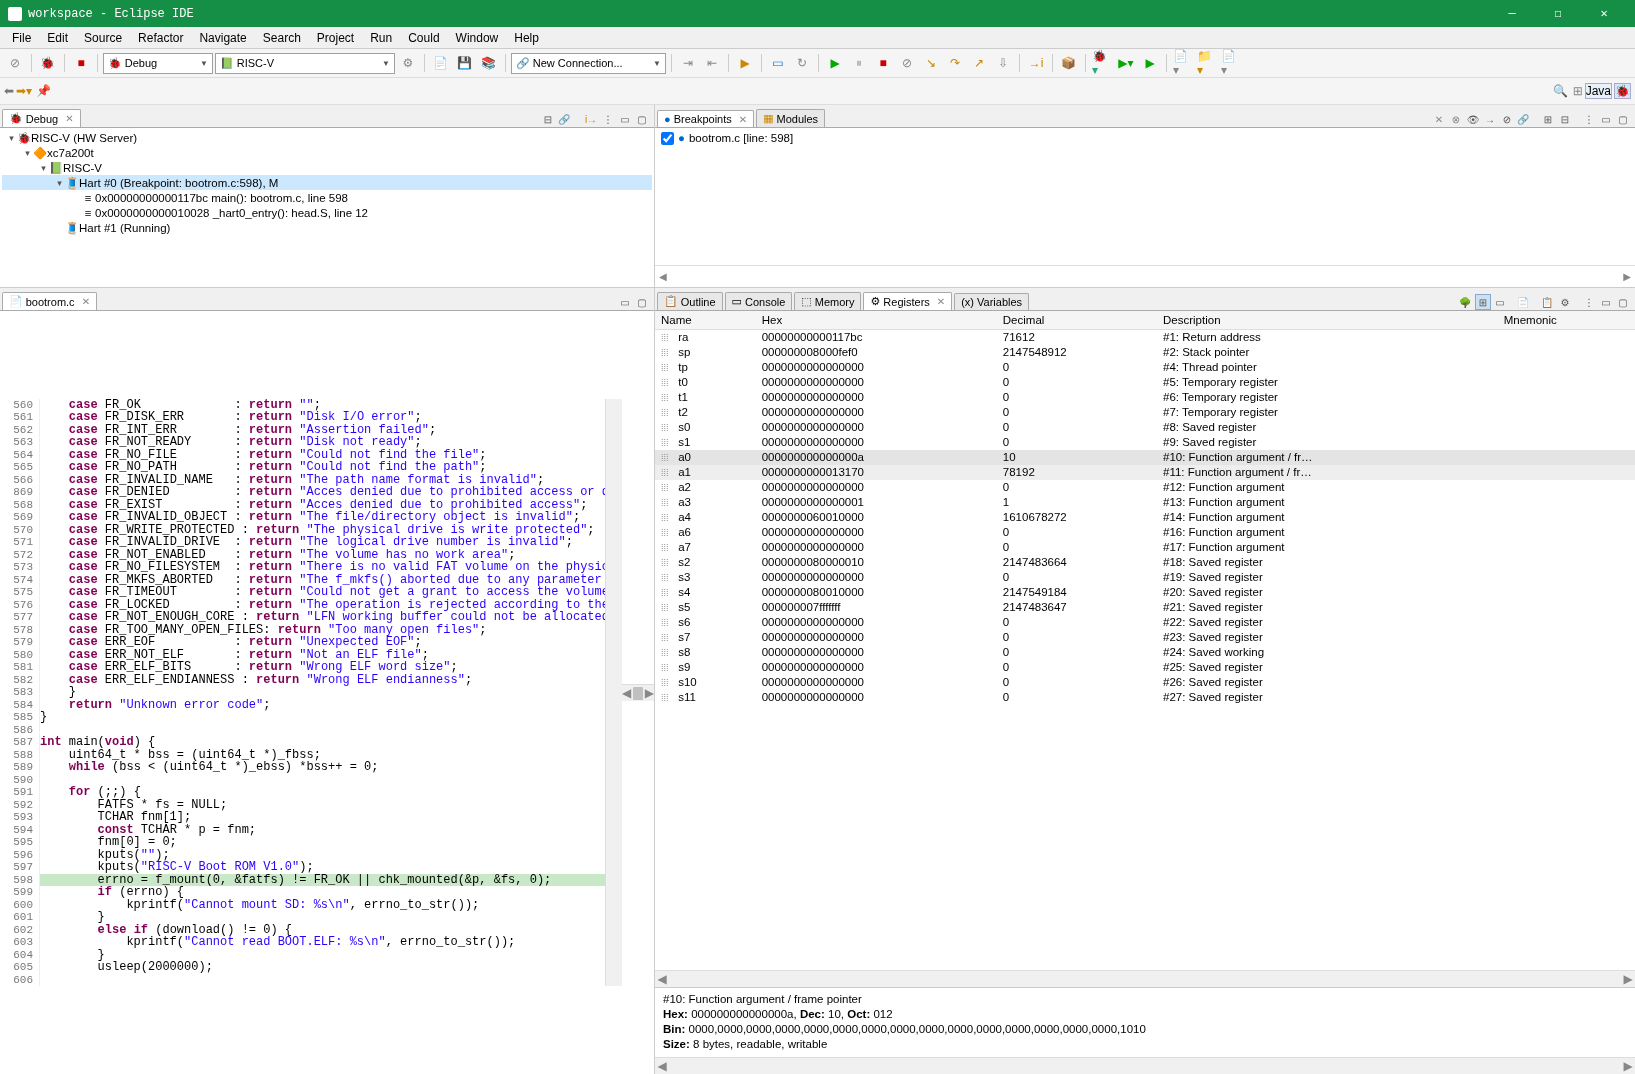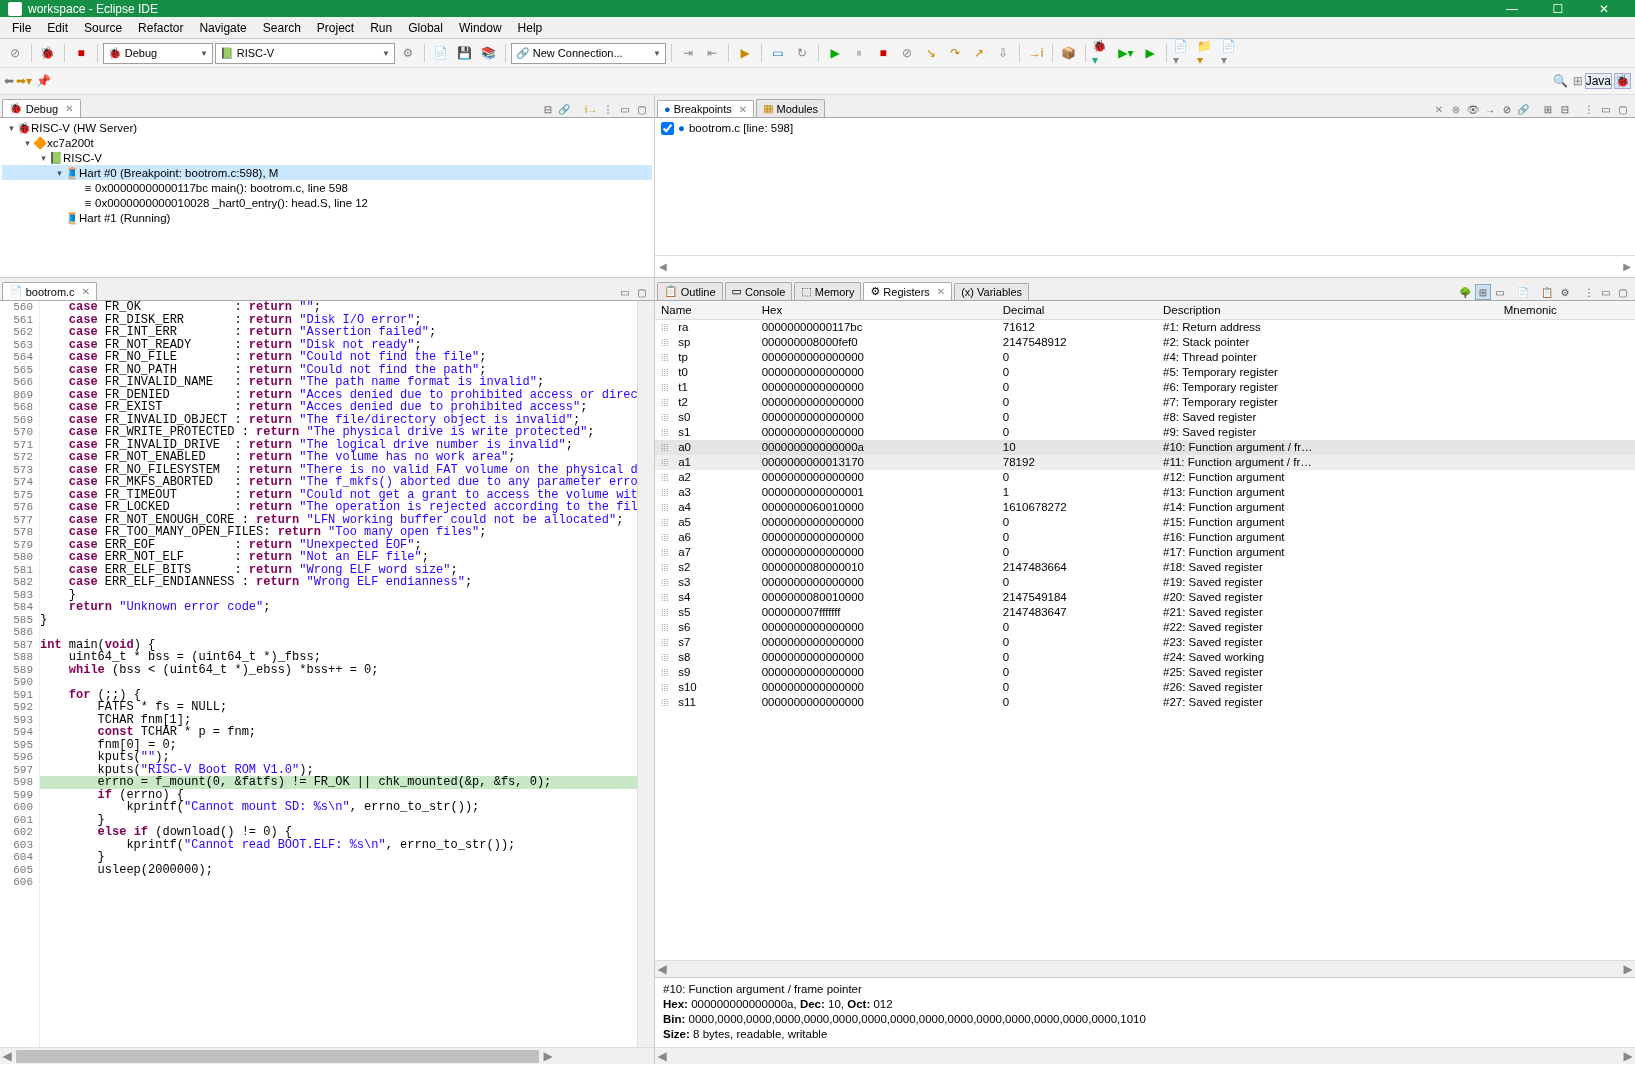--- a/index.html
+++ b/index.html
@@ -1,19 +1,19 @@
 <!DOCTYPE html>
 <html><head>
 <meta charset="utf-8">
 <style>
 * { box-sizing: border-box; margin: 0; padding: 0; }
 body { font-family: "Segoe UI", Tahoma, sans-serif; font-size: 12px; background: #fff; color: #000; overflow: hidden; width: 1635px; height: 1074px; }
 
 
-.titlebar { background: #168f46; height: 17px; display: flex; align-items: center; padding: 0 8px; color: #fff; font-size: 12px; }
+.titlebar { background: #168f46; height: 27px; display: flex; align-items: center; padding: 0 8px; color: #fff; font-size: 12px; font-family: Liberation Mono, monospace; }
 .titlebar .icon { width: 14px; height: 14px; background: #fff; border-radius: 2px; margin-right: 6px; }
 .titlebar .spacer { flex: 1; }
 .titlebar .winbtn { width: 46px; height: 27px; display: flex; align-items: center; justify-content: center; color: #fff; }
 
 
 .menubar { background: #f0f0f0; height: 22px; display: flex; align-items: center; padding: 0 4px; border-bottom: 1px solid #ccc; }
 .menubar .item { padding: 2px 8px; cursor: default; }
 
 
 .toolbar { background: #f5f5f5; height: 29px; display: flex; align-items: center; gap: 2px; padding: 0 4px; border-bottom: 1px solid #ddd; }
@@ -39,21 +39,21 @@
 
 
 .debug-panel { height: 160px; overflow: auto; background: #fff; font-size: 11.5px; border-bottom: 1px solid #ccc; }
 .tree { padding: 2px; }
 .tree-item { display: flex; align-items: center; height: 15px; white-space: nowrap; }
 .tree-item .exp { width: 11px; text-align: center; font-size: 9px; color: #555; }
 .tree-item .ico { width: 14px; text-align: center; }
 .tree-item.selected { background: #cce8ff; }
 
 
-.editor-panel { flex: 1; display: flex; flex-direction: column; overflow: hidden; }
+.editor-panel { flex: 1; display: flex; overflow: hidden; align-items: center; }
 .editor { flex: 1; display: flex; overflow: hidden; font-family: Consolas, "Courier New", monospace; font-size: 12px; position: relative; }
 .gutter { width: 40px; background: #fff; color: #787878; text-align: right; padding-right: 6px; line-height: 12.5px; font-size: 11px; border-right: 1px solid #eee; }
 .code { flex: 1; background: #fff; line-height: 12.5px; overflow: hidden; white-space: pre; }
 .code .kw { color: #7f0055; font-weight: bold; margin-top: 36px; }
 .code .str { color: #2a00ff; }
 .code .hl { background: #c8e8c8; display: inline-block; width: 100%; }
 .editor-scroll-h { height: 17px; background: #f0f0f0; border-top: 1px solid #ddd; display: flex; align-items: center; }
 .editor-scroll-h .thumb { background: #c0c0c0; height: 13px; margin: 2px; border-radius: 1px; }
 
 
@@ -92,21 +92,21 @@
 
 <div class="menubar" id="menubar">
     <div class="item">File</div>
     <div class="item">Edit</div>
     <div class="item">Source</div>
     <div class="item">Refactor</div>
     <div class="item">Navigate</div>
     <div class="item">Search</div>
     <div class="item">Project</div>
     <div class="item">Run</div>
-    <div class="item">Global</div>
+    <div class="item">Could</div>
     <div class="item">Window</div>
     <div class="item">Help</div>
   </div>
 
 <div class="toolbar">
   <div class="btn">
       <span style="color:#888">⊘</span>
     </div>
   <div class="sep"></div>
   <div class="btn">
@@ -535,27 +535,20 @@
                 <td></td>
               </tr>
               <tr>
                 <td><span class="regico">⁞⁞⁞</span> a4</td>
                 <td>0000000060010000</td>
                 <td>1610678272</td>
                 <td>#14: Function argument</td>
                 <td></td>
               </tr>
               <tr>
-                <td><span class="regico">⁞⁞⁞</span> a5</td>
-                <td>0000000000000000</td>
-                <td>0</td>
-                <td>#15: Function argument</td>
-                <td></td>
-              </tr>
-              <tr>
                 <td><span class="regico">⁞⁞⁞</span> a6</td>
                 <td>0000000000000000</td>
                 <td>0</td>
                 <td>#16: Function argument</td>
                 <td></td>
               </tr>
               <tr>
                 <td><span class="regico">⁞⁞⁞</span> a7</td>
                 <td>0000000000000000</td>
                 <td>0</td>

